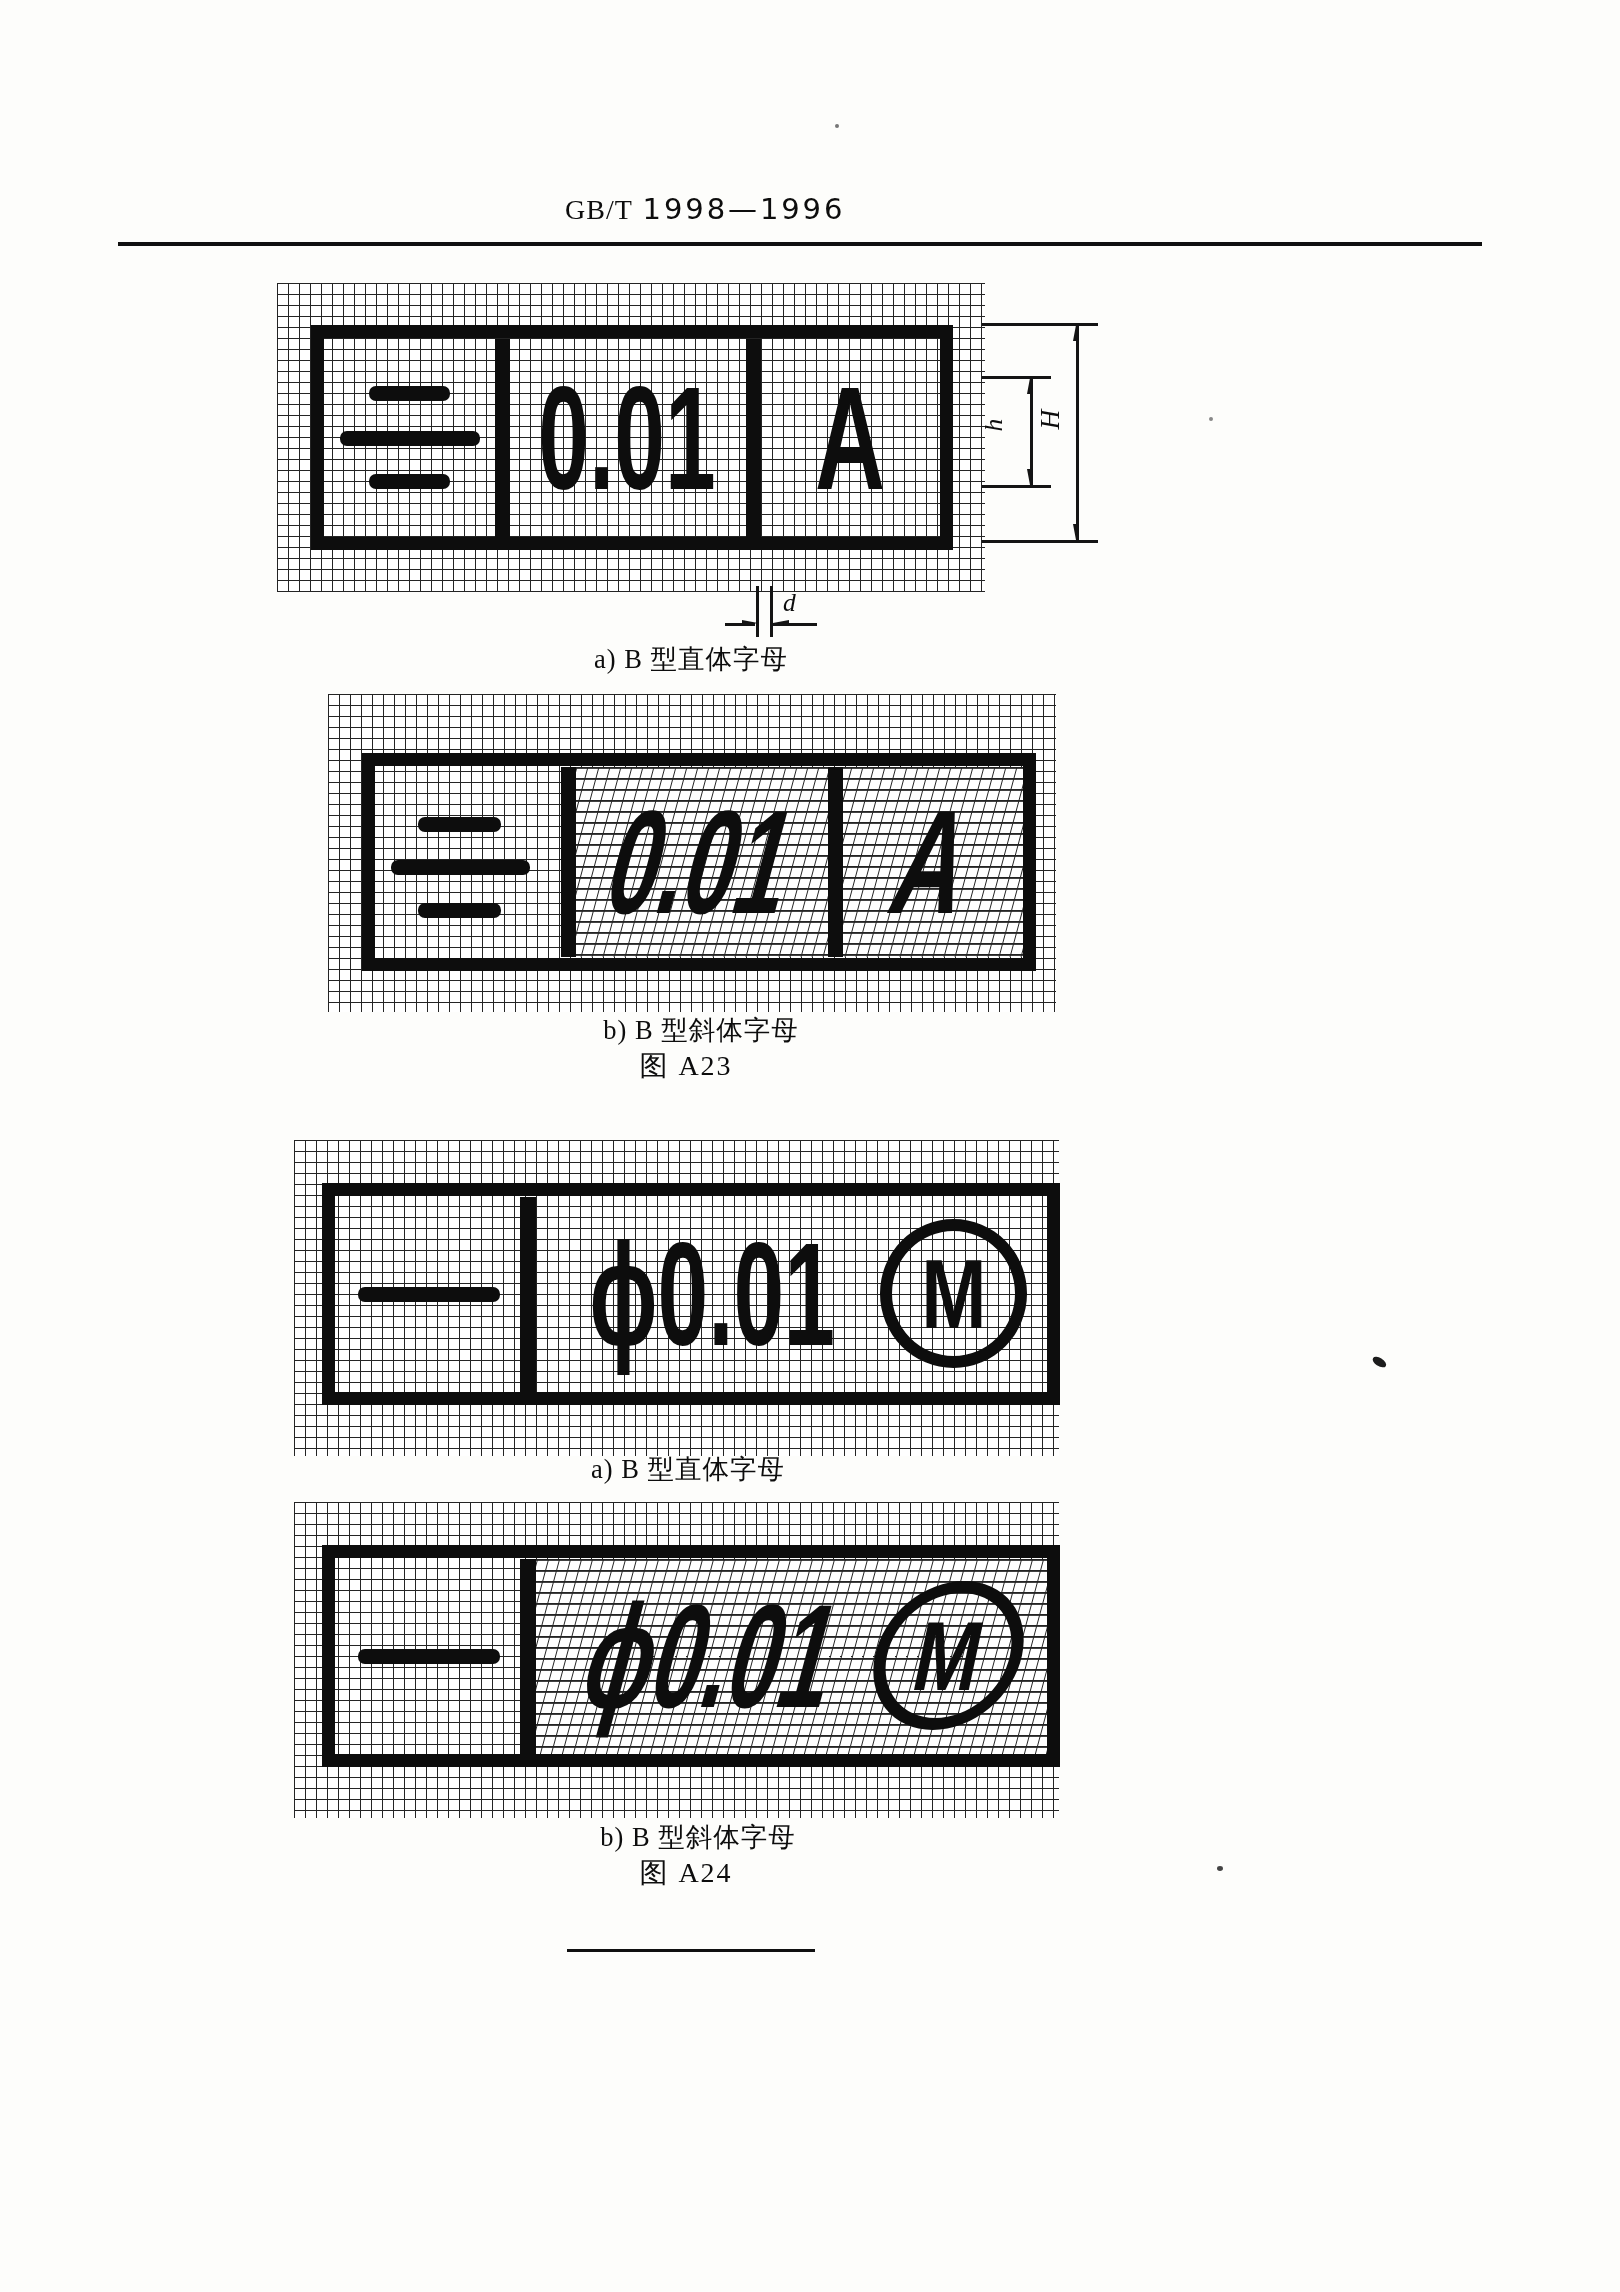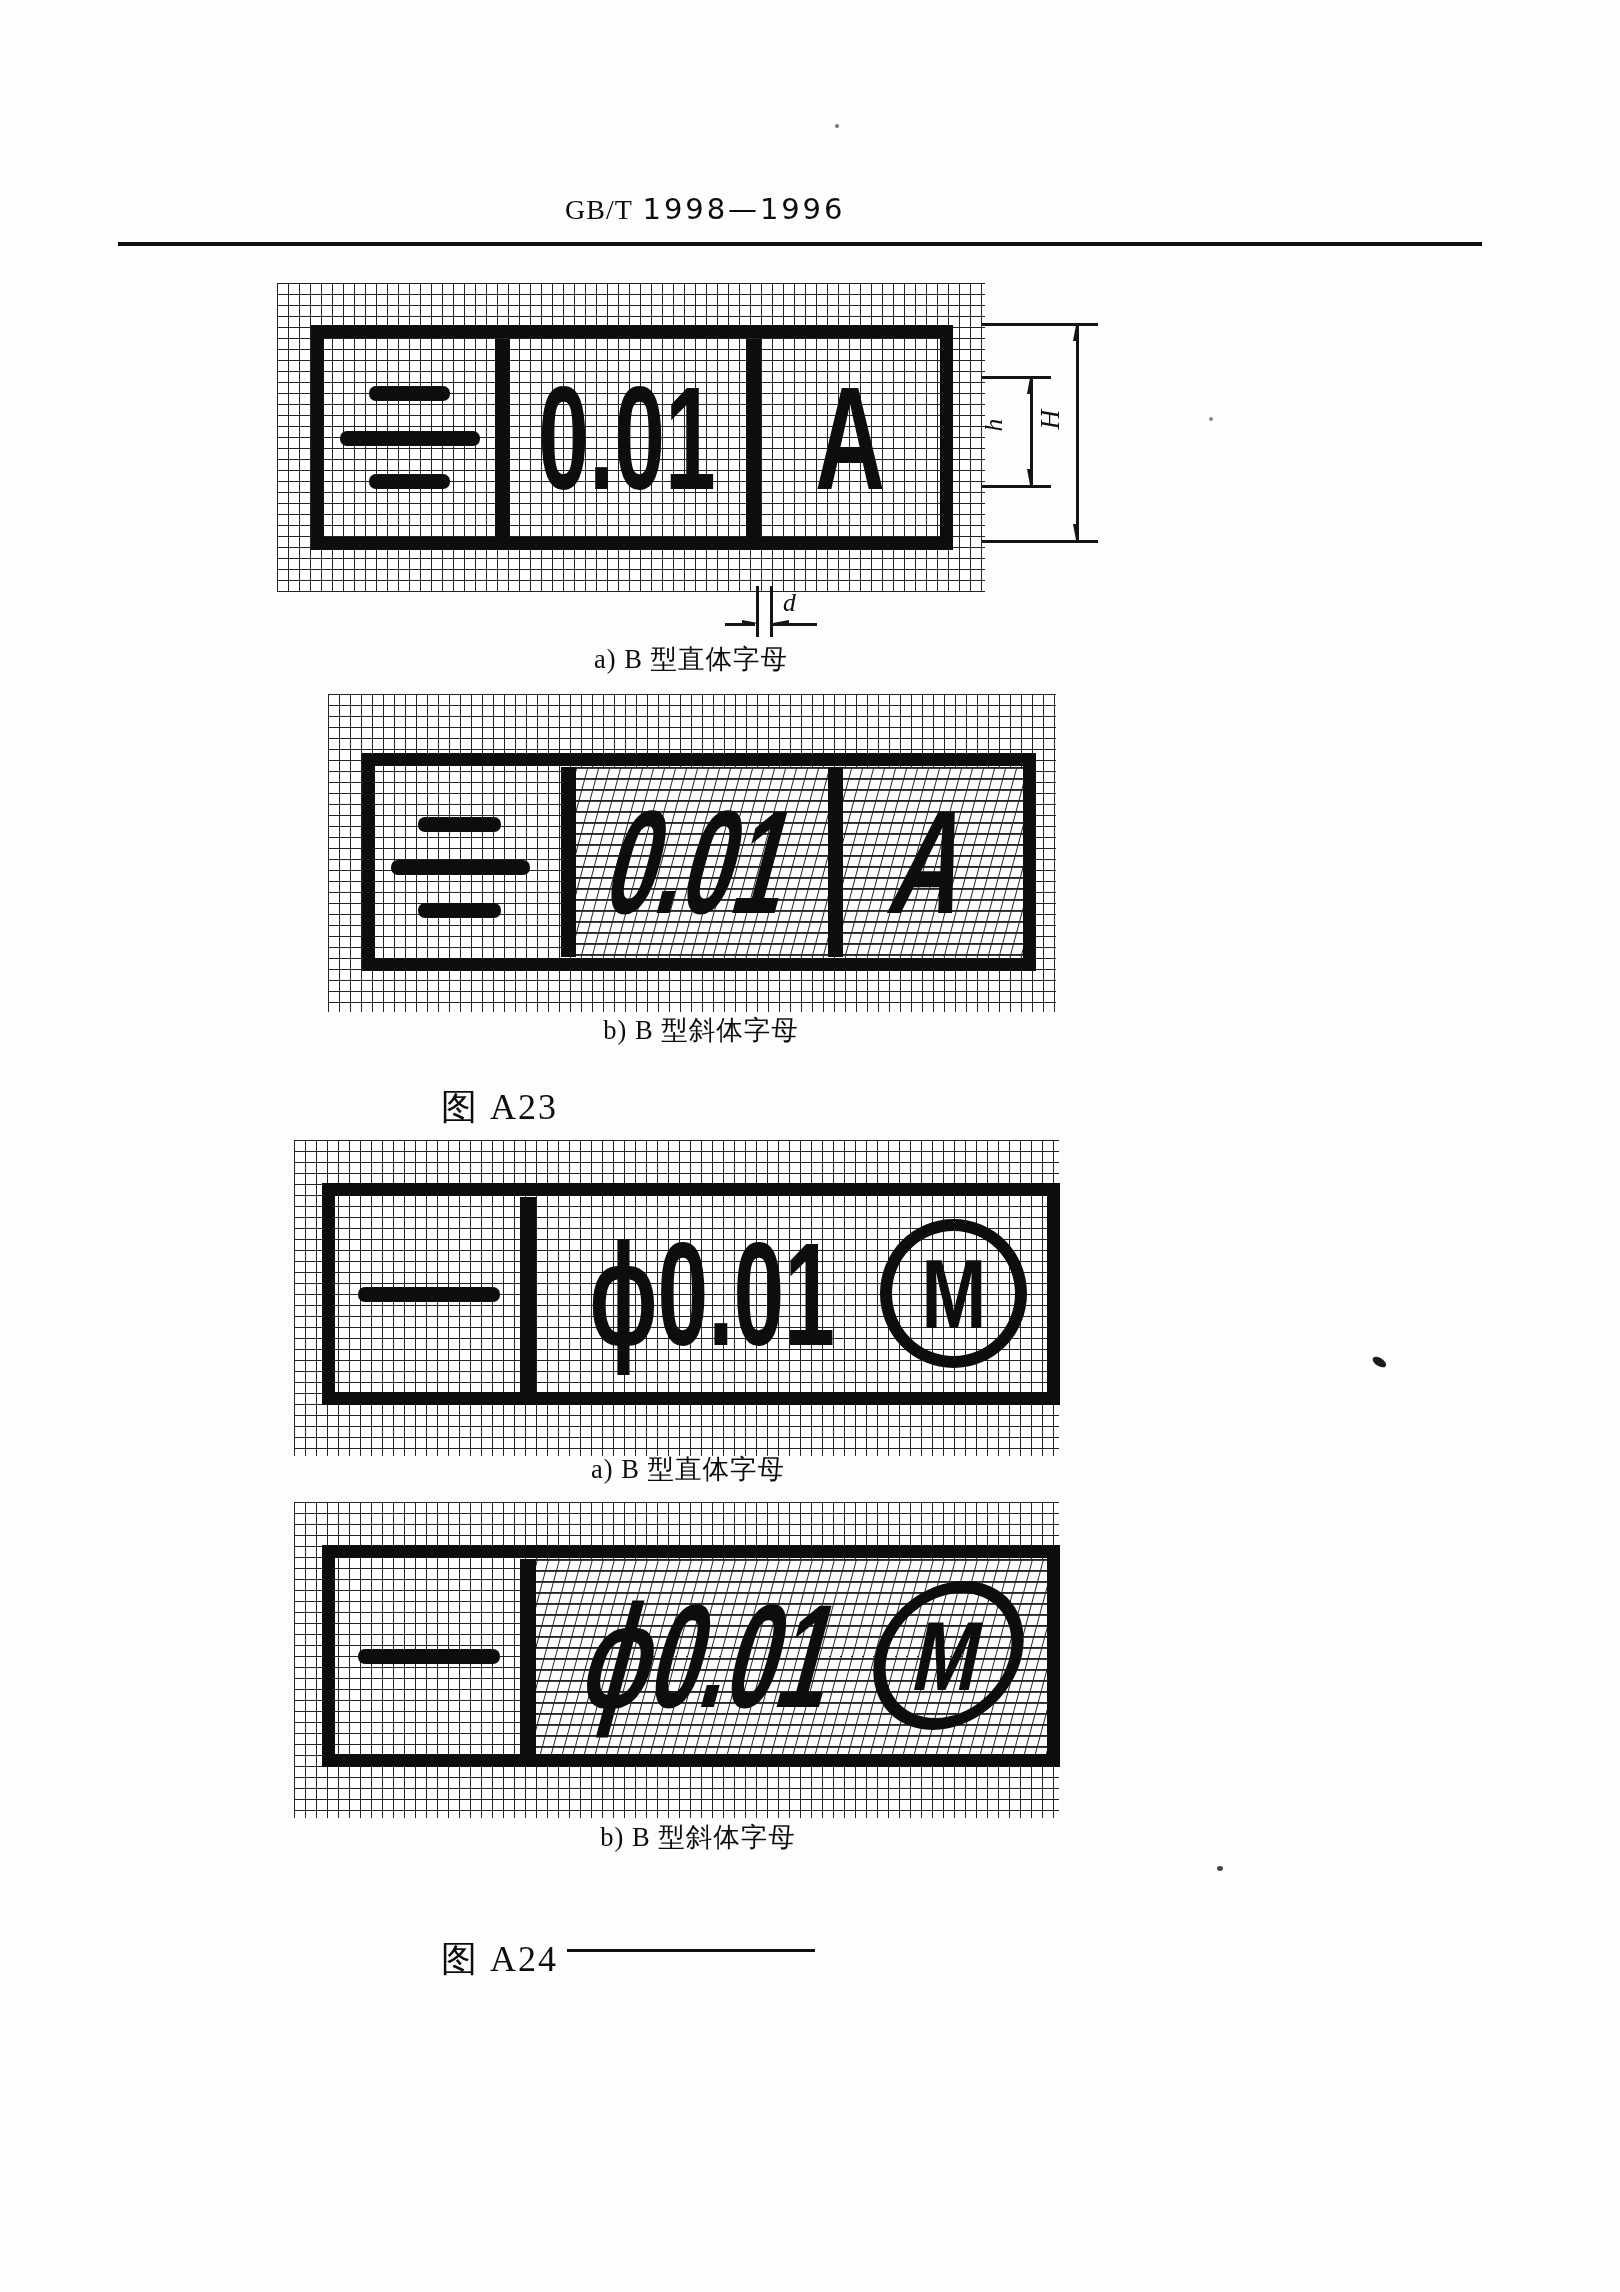--- a/index.html
+++ b/index.html
@@ -38,21 +38,21 @@
   .dim-line{position:absolute;background:#141414;}
   .arr{position:absolute;width:0;height:0;}
   .arr.up{border-left:3.9px solid transparent;border-right:3.9px solid transparent;border-bottom:16.7px solid #141414;}
   .arr.down{border-left:3.9px solid transparent;border-right:3.9px solid transparent;border-top:16.7px solid #141414;}
   .arr.left{border-top:3.9px solid transparent;border-bottom:3.9px solid transparent;border-right:16.7px solid #141414;}
   .arr.right{border-top:3.9px solid transparent;border-bottom:3.9px solid transparent;border-left:16.7px solid #141414;}
   .dim-label{position:absolute;font-style:italic;font-size:25.5px;font-family:"Liberation Serif","DejaVu Serif",serif;}
   .dim-label.rot{transform:rotate(-90deg);}
   
   .caption{position:absolute;text-align:center;font-size:26.5px;letter-spacing:1px;white-space:nowrap;}
-  .figlabel{position:absolute;text-align:left;font-size:36px;letter-spacing:2px;white-space:nowrap;margin-top:36px;}
+  .figlabel{position:absolute;text-align:center;font-size:28px;letter-spacing:2px;white-space:nowrap;}
   
   .speck{position:absolute;background:#1c1c1c;border-radius:50%;}
 </style>
 </head>
 <body>
 
 <div class="page">
 
   <div class="hdr">
     <span class="code-prefix">GB/T</span>
@@ -149,21 +149,21 @@
     <div class="sym-bar" style="left:64px;top:147px;width:142px;height:14.7px;" aria-label="straightness-symbol"></div>
     <div class="cellbox" style="left:242px;top:57px;width:353px;height:195px;">
       <span class="tol-text">ϕ0.01</span>
     </div>
     <div class="mod-circle skewed" style="left:581px;top:79px;width:147px;height:149px;">
       <span>M</span>
     </div>
   </div>
 
   <div class="caption" style="left:453px;top:1819px;width:490px;">b) B 型斜体字母</div>
-  <div class="figlabel" style="left:441px;top:1899px;width:490px;">图 A24</div>
+  <div class="figlabel" style="left:441px;top:1854px;width:490px;">图 A24</div>
 
   <div class="rule" style="left:567px;top:1949px;width:248px;height:3.4px;"></div>
 
   <div class="speck" style="left:1372px;top:1358px;width:14.7px;height:7.8px;transform:rotate(32deg);"></div>
   <div class="speck" style="left:835px;top:124px;width:3.9px;height:3.9px;background:#777;"></div>
   <div class="speck" style="left:1217px;top:1866px;width:5.9px;height:4.9px;background:#444;"></div>
   <div class="speck" style="left:1209px;top:417px;width:3.9px;height:3.9px;background:#888;"></div>
 
 </div>
 

